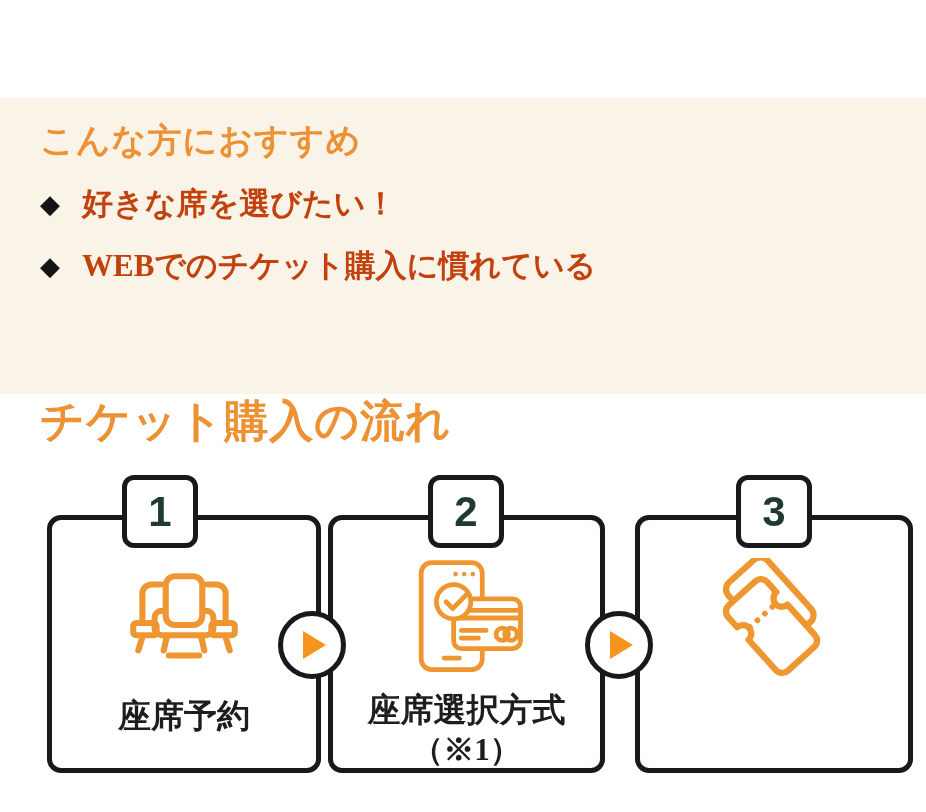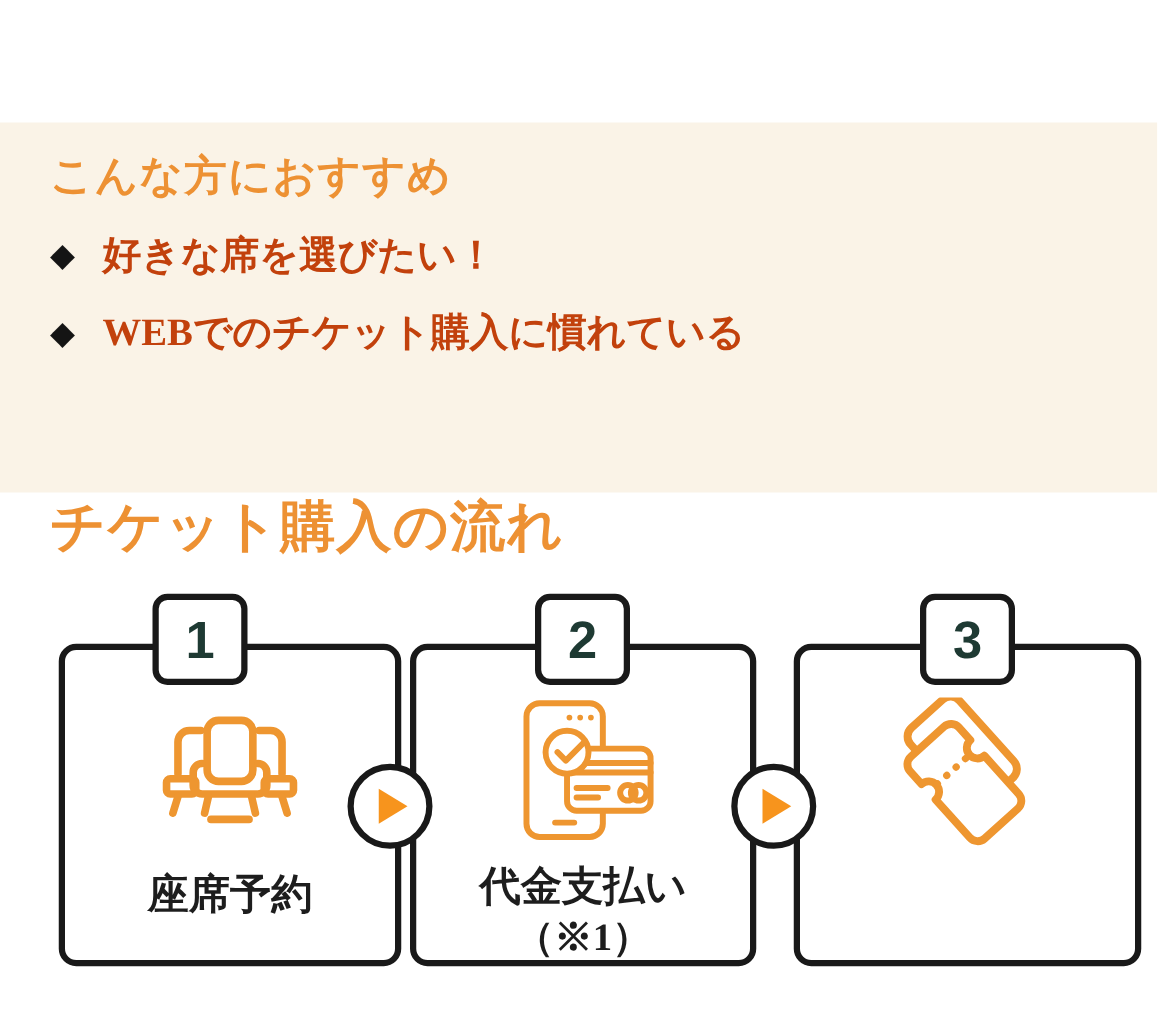--- a/index.html
+++ b/index.html
@@ -156,21 +156,21 @@
           <rect x="52" y="46" width="70" height="52" rx="8"></rect>
           <path d="M52,58 h70 M52,66 h70" fill="none"></path>
           <path d="M60,79 h26 M60,87 h18" fill="none"></path>
           <circle cx="103" cy="83" r="6.5" fill="none"></circle>
           <circle cx="112" cy="83" r="6.5" fill="none"></circle>
           <circle cx="52" cy="49" r="18"></circle>
           <path d="M44,49 l7,7 l15,-15" fill="none"></path>
         </g>
       </svg>
     </div>
-    <div class="step-label">代金支払い</div>
+    <div class="step-label">座席選択方式</div>
     <div class="step-note">（※1）</div>
   </div>
   <div class="step-badge" id="step-badge-2">
     <span>2</span>
   </div>
 
   <div class="arrow-circle" id="arrow-2">
     <svg width="36" height="36" viewBox="0 0 36 36">
       <polygon points="9,4 32,18 9,32" fill="#F7941D"></polygon>
     </svg>

